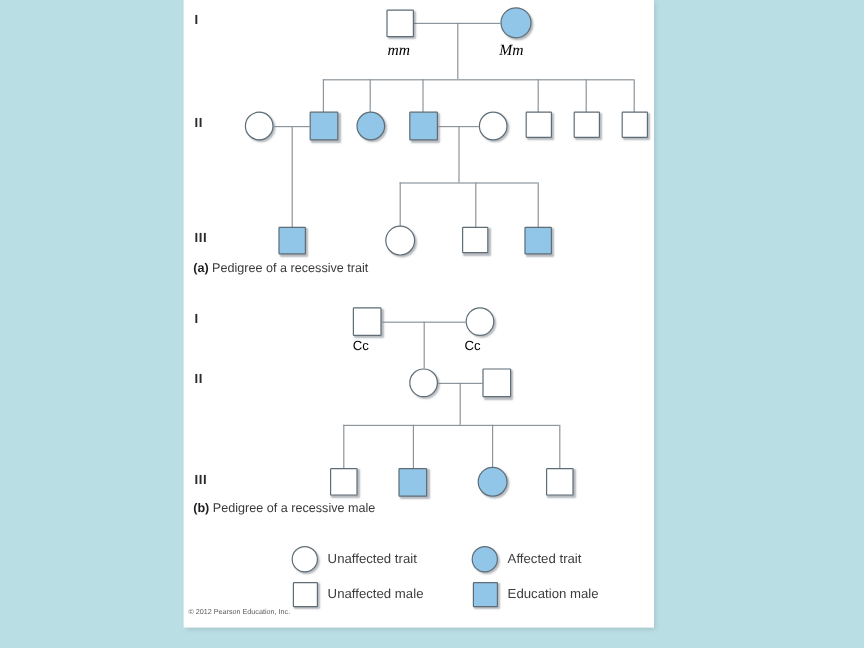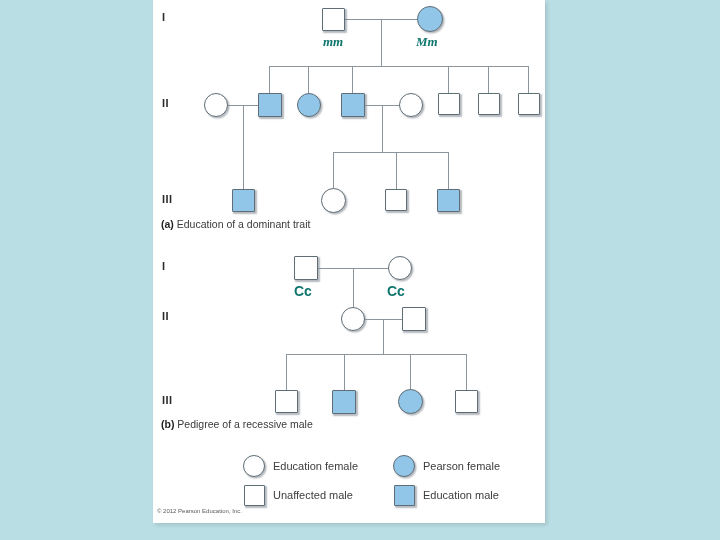--- a/index.html
+++ b/index.html
@@ -42,29 +42,29 @@
     font-family: "Liberation Sans", sans-serif;
     font-size: 10.5px;
     color: #3a3a3a;
     white-space: nowrap;
   }
   .caption b { font-weight: bold; color: #1f1f1f; }
   .genotype {
     position: absolute;
     font-family: "Liberation Serif", serif;
     font-style: italic;
-    font-weight: bold;
+    font-weight: normal;
     font-size: 13px;
-    color: #0f766e;
+    color: #000000;
     white-space: nowrap;
   }
   .genotype.upright {
     font-family: "Liberation Sans", sans-serif;
     font-style: normal;
-    font-size: 14px;
+    font-size: 11px;
   }
   
   .sym {
     position: absolute;
     box-sizing: border-box;
     border: 1.2px solid #5f6d76;
     background: #ffffff;
     box-shadow: 1.5px 1.5px 1.6px rgba(90,100,110,0.45);
   }
   .sym.male   { border-radius: 1px; }
@@ -147,21 +147,21 @@
       <div class="line v" style="left:243px; top:152px; height:39px;"></div>
       <div class="line v" style="left:295px; top:152px; height:39px;"></div>
 
       <div class="sym male affected" style="left:79px; top:189px; width:23px; height:23px;"></div>
       <div class="sym female" style="left:168px; top:188px; width:25px; height:25px;"></div>
       <div class="sym male" style="left:232px; top:189px; width:22px; height:22px;"></div>
       <div class="sym male affected" style="left:284px; top:189px; width:23px; height:23px;"></div>
 
       <div class="caption" style="left:8px; top:218px;">
         <b>(a)</b>
-        <span>Education of a dominant trait</span>
+        <span>Pedigree of a recessive trait</span>
       </div>
     </div>
 
     <div>
 
       <div class="gen-label" style="left:9px; top:261px;">I</div>
       <div class="gen-label" style="left:9px; top:311px;">II</div>
       <div class="gen-label" style="left:9px; top:395px;">III</div>
 
       <div class="sym male" style="left:141px; top:256px; width:24px; height:24px;"></div>
@@ -191,24 +191,24 @@
       <div class="sym male" style="left:302px; top:390px; width:23px; height:23px;"></div>
 
       <div class="caption" style="left:8px; top:418px;">
         <b>(b)</b>
         <span>Pedigree of a recessive male</span>
       </div>
     </div>
 
     <div>
       <div class="sym female" style="left:90px; top:455px; width:22px; height:22px;"></div>
-      <div class="legend-label" style="left:120px; top:460px;">Education female</div>
+      <div class="legend-label" style="left:120px; top:460px;">Unaffected trait</div>
 
       <div class="sym female affected" style="left:240px; top:455px; width:22px; height:22px;"></div>
-      <div class="legend-label" style="left:270px; top:460px;">Pearson female</div>
+      <div class="legend-label" style="left:270px; top:460px;">Affected trait</div>
 
       <div class="sym male" style="left:91px; top:485px; width:21px; height:21px;"></div>
       <div class="legend-label" style="left:120px; top:489px;">Unaffected male</div>
 
       <div class="sym male affected" style="left:241px; top:485px; width:21px; height:21px;"></div>
       <div class="legend-label" style="left:270px; top:489px;">Education male</div>
     </div>
 
     <div class="copyright" style="left:4px; top:508px;">© 2012 Pearson Education, Inc.</div>
 

